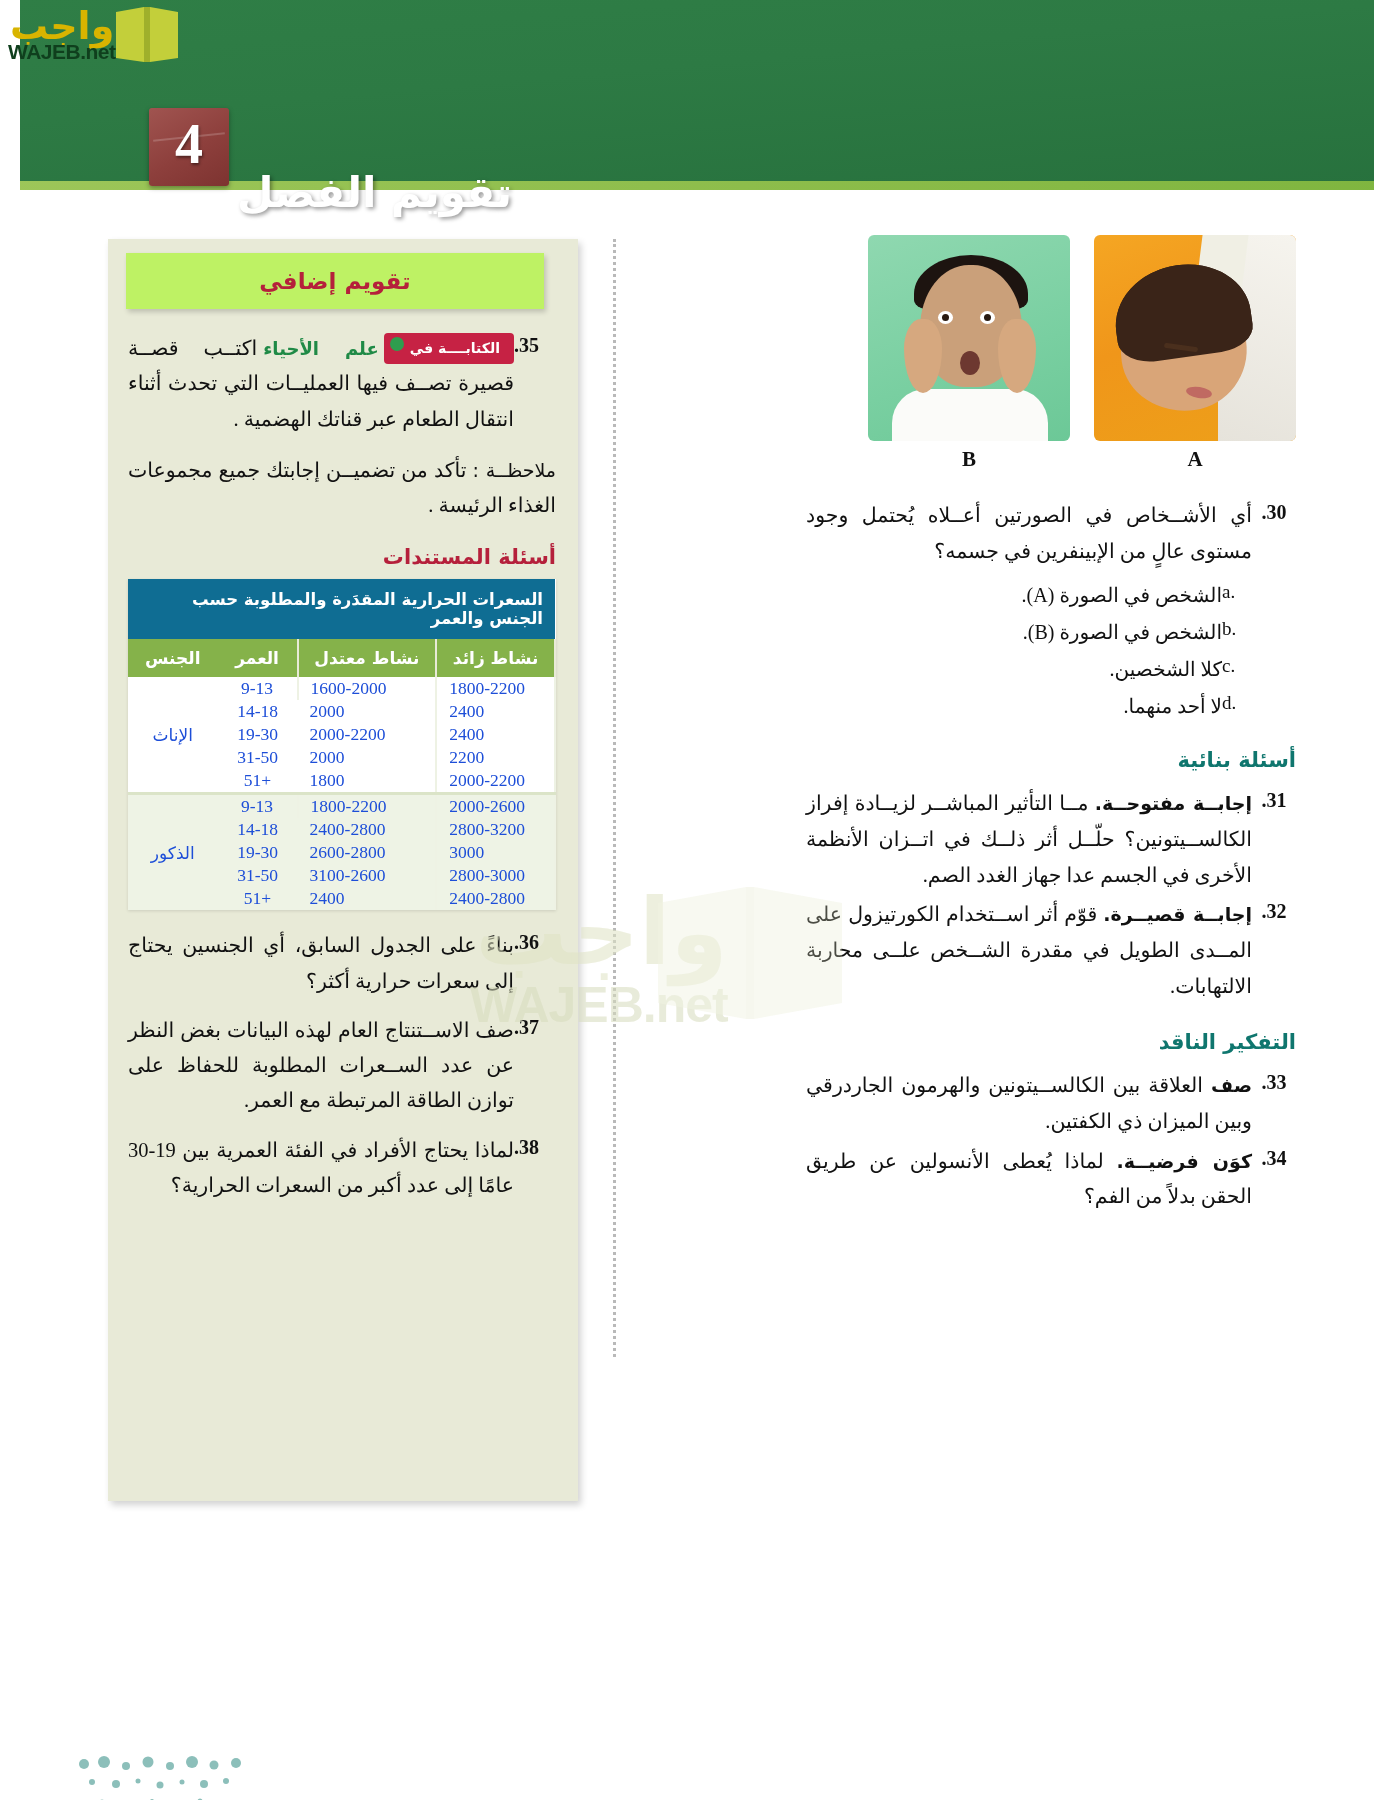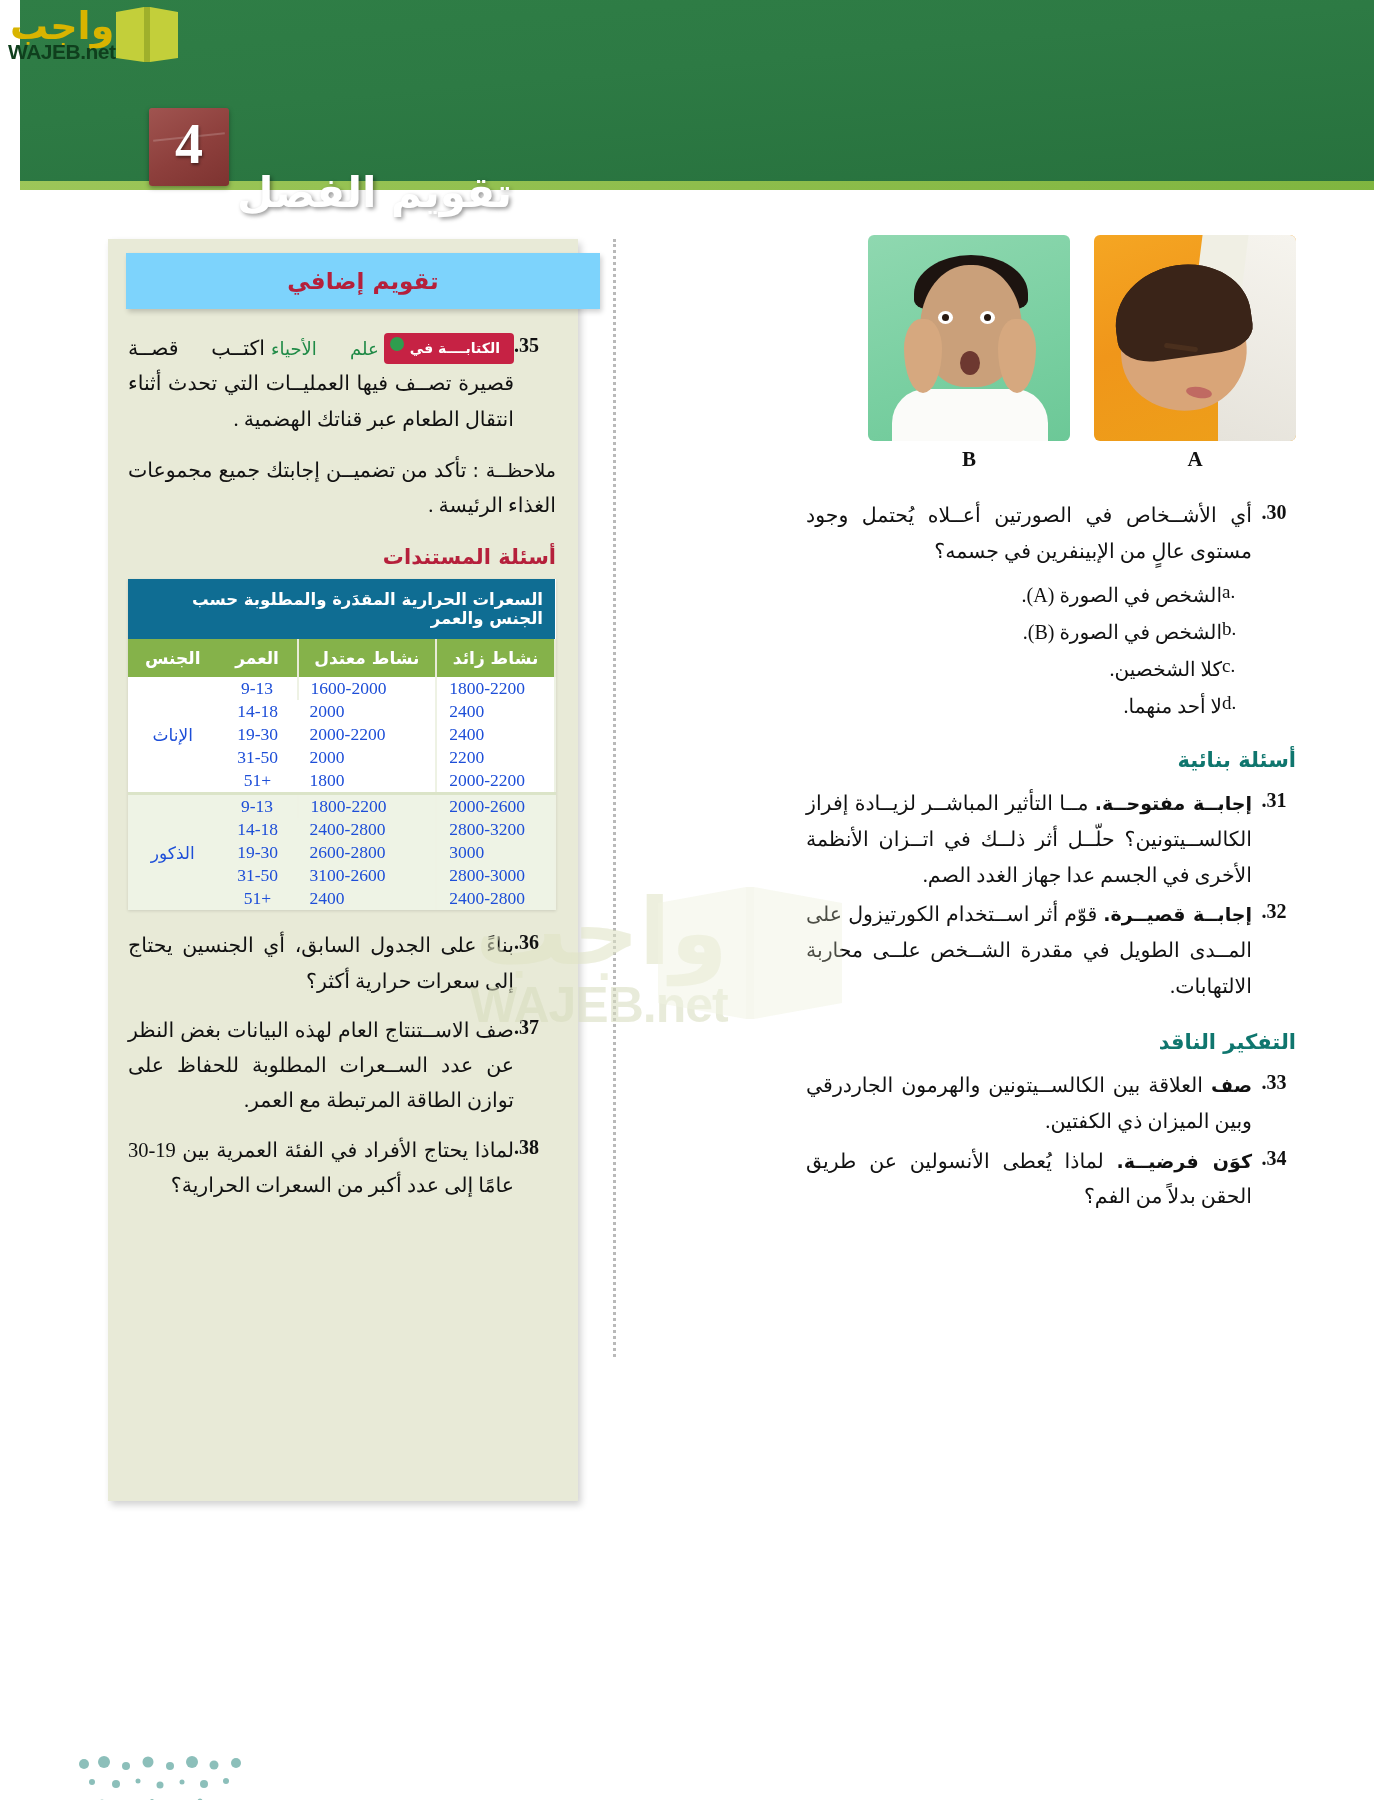--- a/index.html
+++ b/index.html
@@ -84,22 +84,22 @@
     border-left:3px dotted #b9b9b9;
   }
 
   
   .left-panel{
     position:absolute; left:108px; top:40px; width:470px; height:1262px;
     background:#e8ead7;
     box-shadow:3px 4px 7px rgba(0,0,0,.18);
   }
   .panel-header{
-    position:absolute; left:18px; top:14px; width:474px; height:56px;
-    background:#7dd3fc;
+    position:absolute; left:18px; top:14px; width:418px; height:56px;
+    background:#bef264;
     box-shadow:2px 3px 5px rgba(0,0,0,.18);
     display:flex; align-items:center; justify-content:center;text-align:center;
   }
   .panel-header-text{
     font-family:"DejaVu Sans", sans-serif;
     font-size:23px; font-weight:bold; color:#b5203b;
   }
 
   .panel-content{
     position:absolute; left:20px; right:22px; top:92px;
@@ -125,21 +125,21 @@
     padding:3px 14px 4px 26px;
     border-radius:4px; vertical-align:2px;
     letter-spacing:0.5px; margin-left:5px;
   }
   .writing-tag:before{
     content:""; position:absolute; left:6px; top:4px;
     width:14px; height:14px; border-radius:50%;
     background:#2f9d4e;
   }
   .bio-tag{
-    color:#1f8a46; font-weight:normal; font-size:18px;
+    color:#1f8a46; font-weight:bold; font-size:18px;
     font-family:"DejaVu Sans", sans-serif; margin-left:6px;
   }
   .note-line{
     font-size:20.5px; line-height:1.72; color:#111; text-align:justify;
     margin-top:16px; font-family:"Liberation Serif", serif;
   }
   .note-label{ font-family:"DejaVu Sans", sans-serif; font-weight:normal; font-size:19px; }
 
   .sec-heading{
     font-family:"DejaVu Sans", sans-serif;

